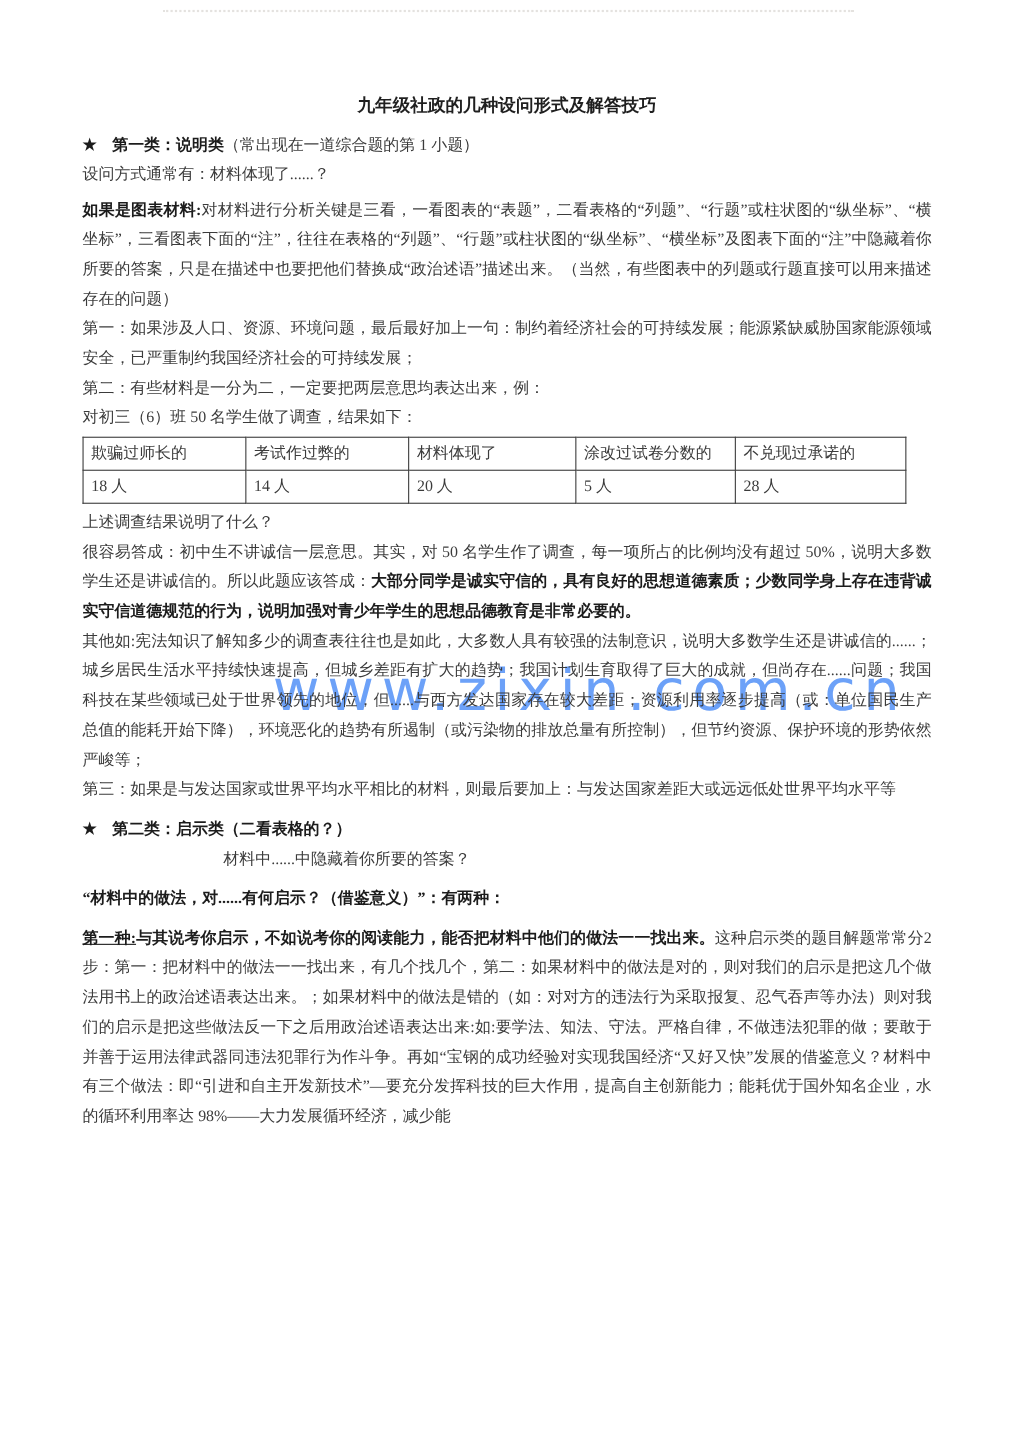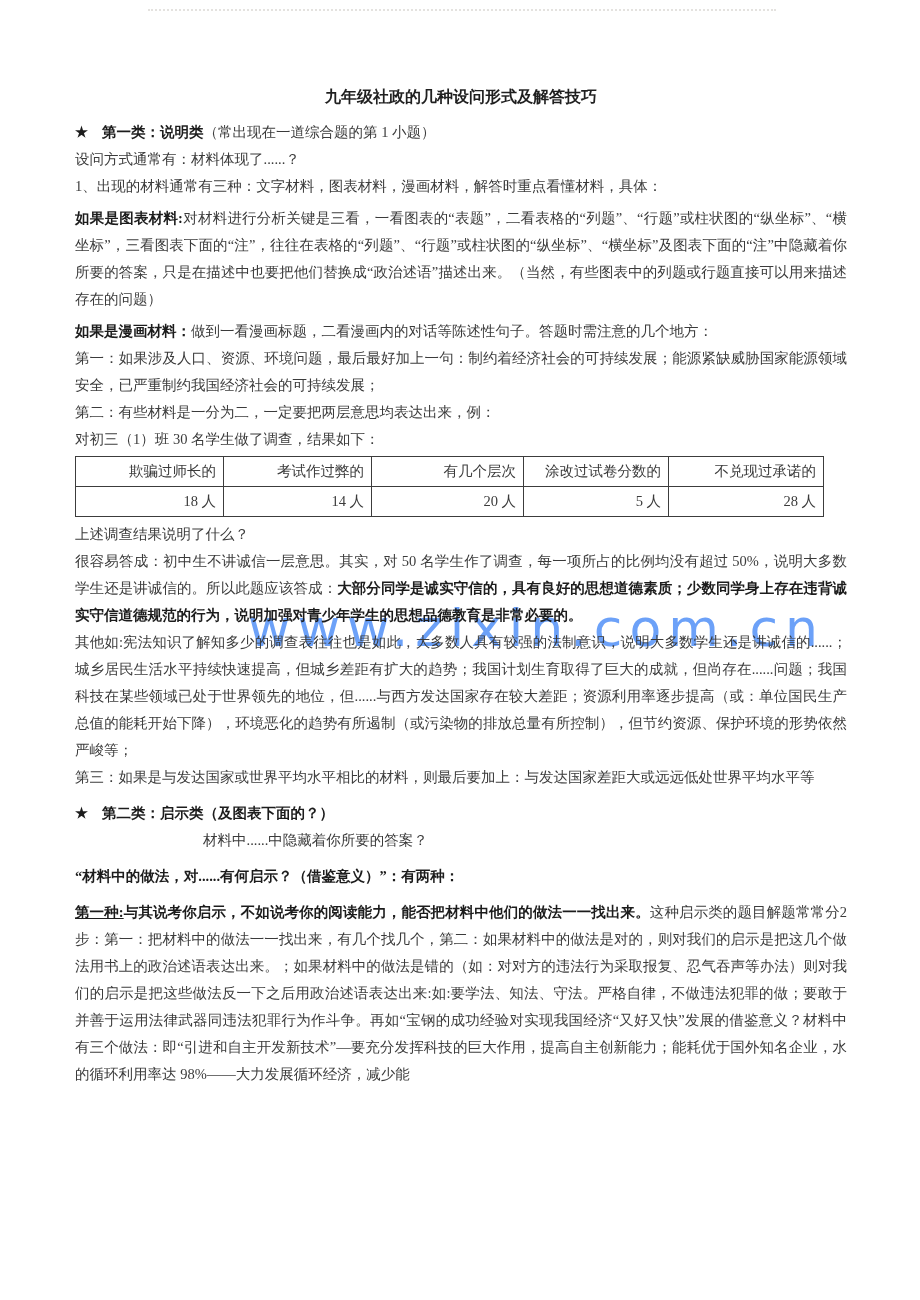--- a/index.html
+++ b/index.html
@@ -40,21 +40,21 @@
   .mt6 { margin-top: 5px; }
   .mt10 { margin-top: 9px; }
   table.survey {
     border-collapse: collapse; width: 748px;
     margin: 3px 0 4px 0; table-layout: fixed;
   }
   table.survey td {
     border: 1px solid #3c3c3c;
     padding: 1px 7px; height: 26px;
     font-size: 14.5px; color: #3b3b3b;
-    text-align: right; vertical-align: middle;
+    text-align: left; vertical-align: middle;
     overflow: hidden; white-space: nowrap;
   }
 </style>
 </head>
 <body>
 
 <div class="page">
 
   <div class="scan-line"></div>
 
@@ -62,48 +62,44 @@
 
   <div class="content">
 
     <h1 class="doc-title">九年级社政的几种设问形式及解答技巧</h1>
 
     <p>
       <span class="star">★</span><span class="b">第一类：说明类</span><span>（常出现在一道综合题的第 1 小题）</span>
     </p>
 
     <p>设问方式通常有：材料体现了......？</p>
-    <p>1、出现的材料通常有三种：文字材料，图表材料，漫画材料，解答时重点看懂材料，具体：</p>
 
 
     <p class="mt6">
       <span class="b">如果是图表材料:</span><span>对材料进行分析关键是三看，一看图表的“表题”，二看表格的“列题”、“行题”或柱状图的“纵坐标”、“横坐标”，三看图表下面的“注”，往往在表格的“列题”、“行题”或柱状图的“纵坐标”、“横坐标”及图表下面的“注”中隐藏着你所要的答案，只是在描述中也要把他们替换成“政治述语”描述出来。（当然，有些图表中的列题或行题直接可以用来描述存在的问题）</span>
     </p>
 
-    <p class="mt6">
-      <span class="b">如果是漫画材料：</span><span>做到一看漫画标题，二看漫画内的对话等陈述性句子。答题时需注意的几个地方：</span>
-    </p>
 
     <p>第一：如果涉及人口、资源、环境问题，最后最好加上一句：制约着经济社会的可持续发展；能源紧缺威胁国家能源领域安全，已严重制约我国经济社会的可持续发展；</p>
     <p>第二：有些材料是一分为二，一定要把两层意思均表达出来，例：</p>
-    <p>对初三（1）班 30 名学生做了调查，结果如下：</p>
+    <p>对初三（6）班 50 名学生做了调查，结果如下：</p>
 
     <table class="survey">
       <colgroup>
         <col style="width:148px">
           <col style="width:148px">
           <col style="width:152px">
           <col style="width:145px">
           <col style="width:155px">
       </colgroup>
       <tbody>
           <tr>
         <td>欺骗过师长的</td>
         <td>考试作过弊的</td>
-        <td>有几个层次</td>
+        <td>材料体现了</td>
         <td>涂改过试卷分数的</td>
         <td>不兑现过承诺的</td>
       </tr>
       <tr>
         <td>18 人</td>
         <td>14 人</td>
         <td>20 人</td>
         <td>5 人</td>
         <td>28 人</td>
       </tr>
@@ -113,21 +109,21 @@
     <p>上述调查结果说明了什么？</p>
 
     <p>
       <span>很容易答成：初中生不讲诚信一层意思。其实，对 50 名学生作了调查，每一项所占的比例均没有超过 50%，说明大多数学生还是讲诚信的。所以此题应该答成：</span><span class="b">大部分同学是诚实守信的，具有良好的思想道德素质；少数同学身上存在违背诚实守信道德规范的行为，说明加强对青少年学生的思想品德教育是非常必要的。</span>
     </p>
 
     <p>其他如:宪法知识了解知多少的调查表往往也是如此，大多数人具有较强的法制意识，说明大多数学生还是讲诚信的......；城乡居民生活水平持续快速提高，但城乡差距有扩大的趋势；我国计划生育取得了巨大的成就，但尚存在......问题；我国科技在某些领域已处于世界领先的地位，但......与西方发达国家存在较大差距；资源利用率逐步提高（或：单位国民生产总值的能耗开始下降），环境恶化的趋势有所遏制（或污染物的排放总量有所控制），但节约资源、保护环境的形势依然严峻等；</p>
     <p>第三：如果是与发达国家或世界平均水平相比的材料，则最后要加上：与发达国家差距大或远远低处世界平均水平等</p>
 
     <p class="mt10">
-      <span class="star">★</span><span class="b">第二类：启示类（及图表下面的？）</span>
+      <span class="star">★</span><span class="b">第二类：启示类（二看表格的？）</span>
     </p>
 
     <p class="indent">材料中......中隐藏着你所要的答案？</p>
 
     <p class="b mt10">“材料中的做法，对......有何启示？（借鉴意义）”：有两种：</p>
 
     <p class="mt10">
       <span class="b u">第一种:</span><span class="b">与其说考你启示，不如说考你的阅读能力，能否把材料中他们的做法一一找出来。</span><span>这种启示类的题目解题常常分2步：第一：把材料中的做法一一找出来，有几个找几个，第二：如果材料中的做法是对的，则对我们的启示是把这几个做法用书上的政治述语表达出来。；如果材料中的做法是错的（如：对对方的违法行为采取报复、忍气吞声等办法）则对我们的启示是把这些做法反一下之后用政治述语表达出来:如:要学法、知法、守法。严格自律，不做违法犯罪的做；要敢于并善于运用法律武器同违法犯罪行为作斗争。再如“宝钢的成功经验对实现我国经济“又好又快”发展的借鉴意义？材料中有三个做法：即“引进和自主开发新技术”—要充分发挥科技的巨大作用，提高自主创新能力；能耗优于国外知名企业，水的循环利用率达 98%——大力发展循环经济，减少能</span>
     </p>
 

